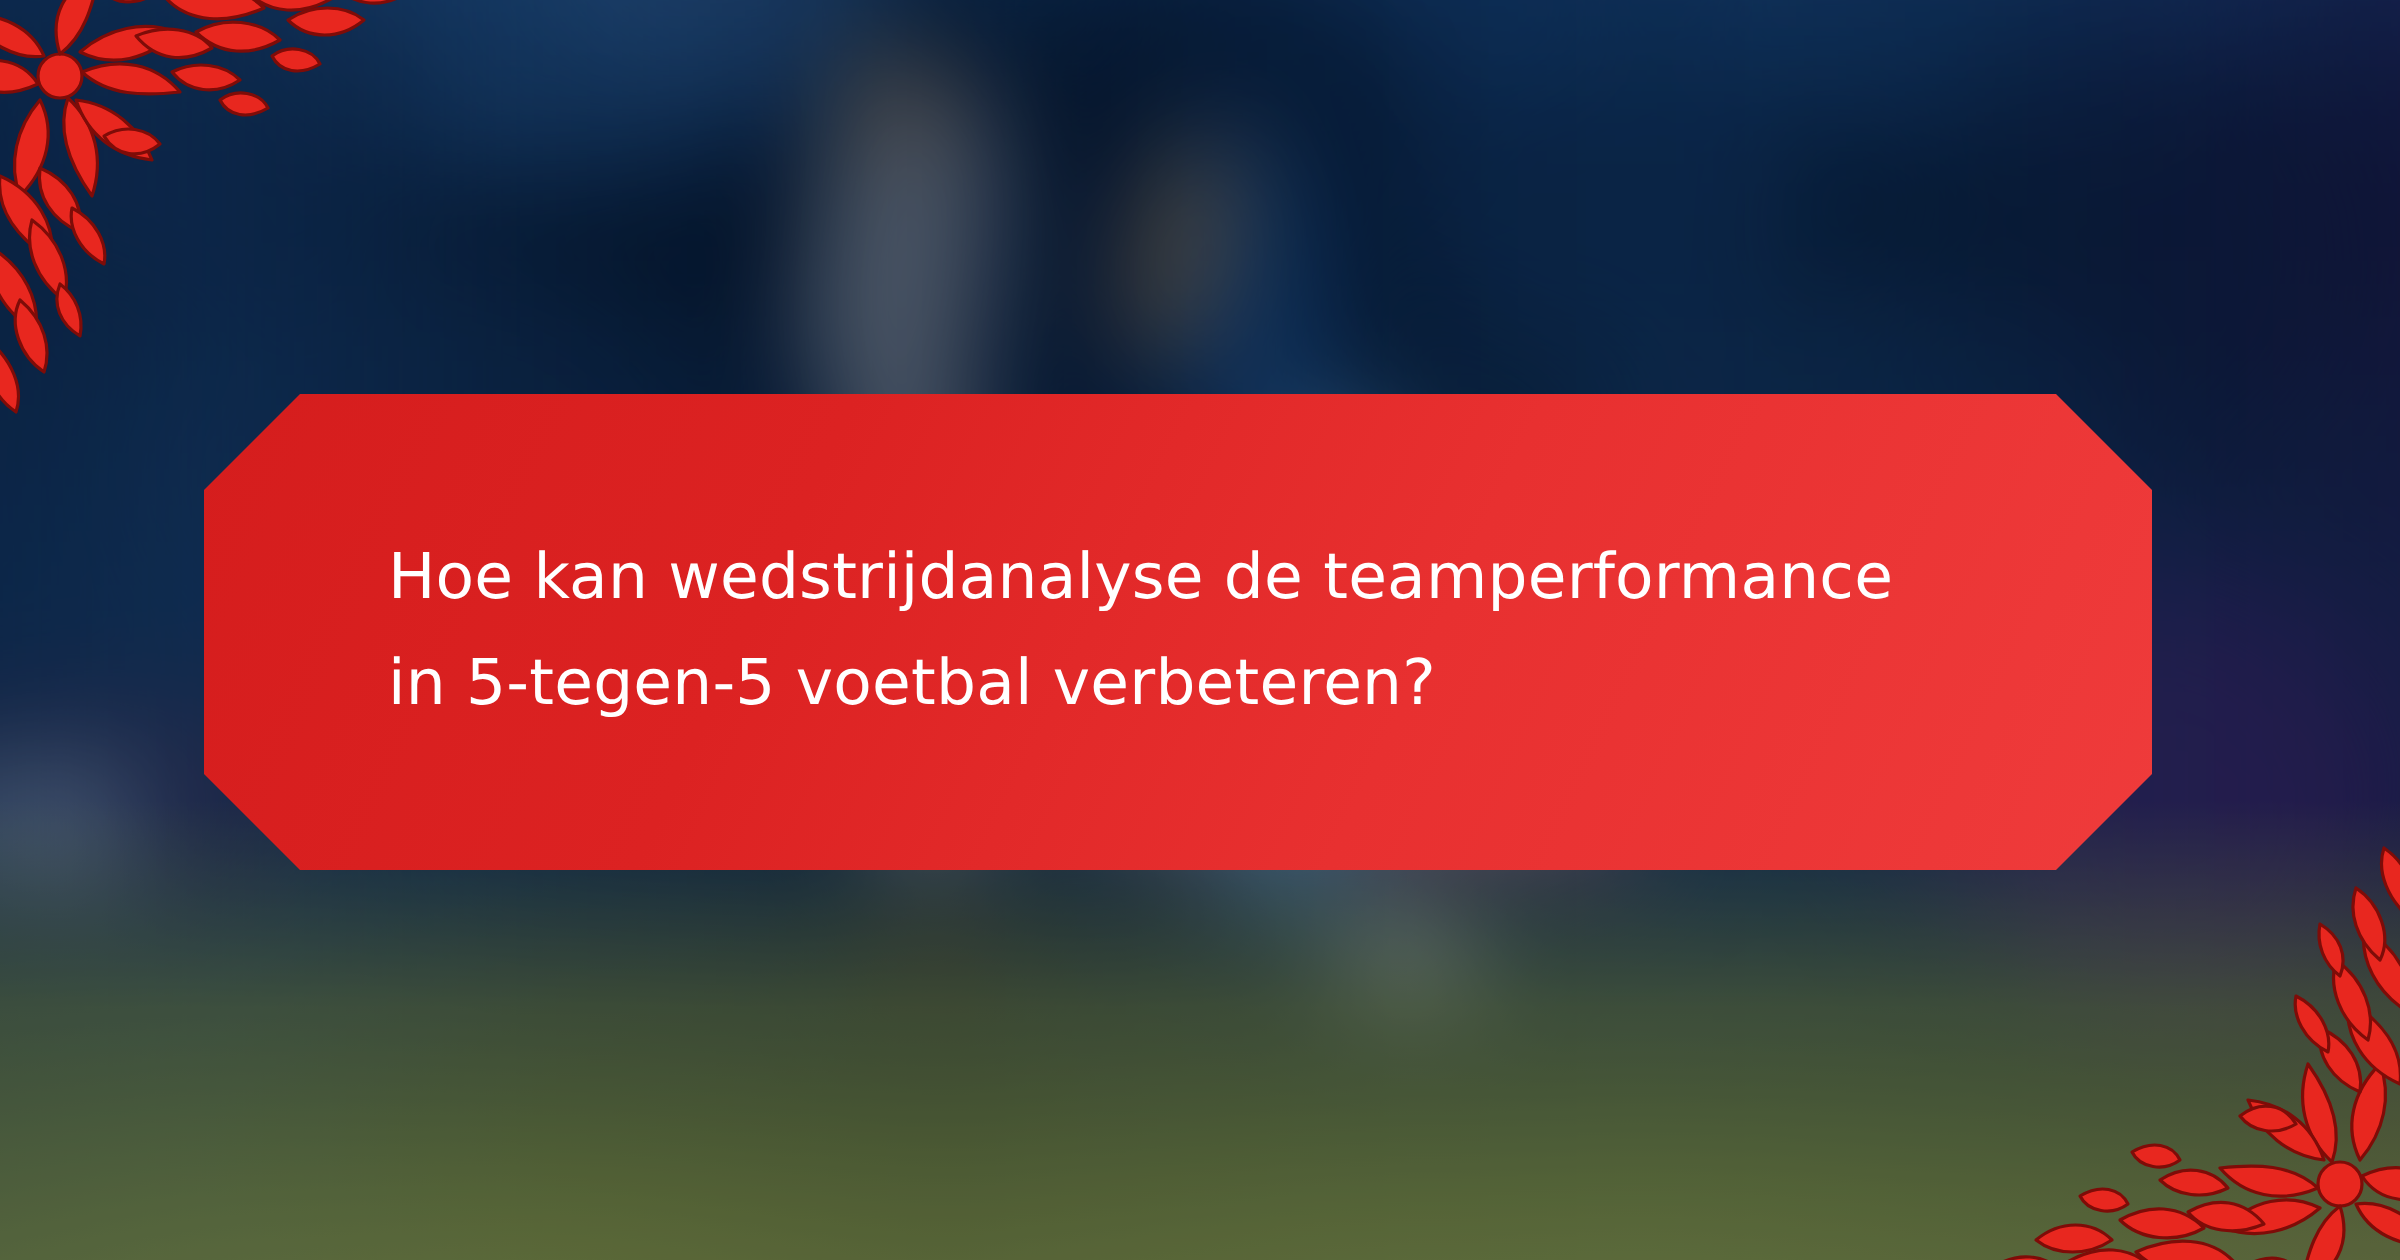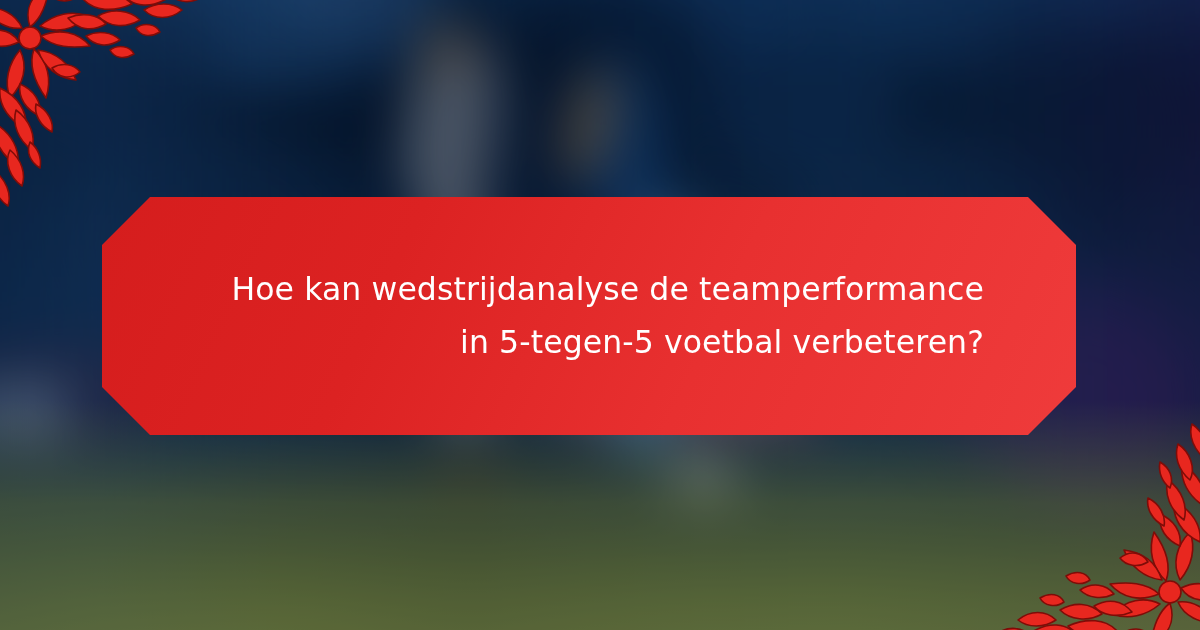--- a/index.html
+++ b/index.html
@@ -178,21 +178,21 @@
   }
 
   .banner-title {
     margin: 0;
     padding: 0 64px;
     color: #ffffff;
     font-family: "DejaVu Sans", sans-serif;
     font-size: 31.5px;
     font-weight: 400;
     line-height: 53px;
-    text-align: right;
+    text-align: left;
     letter-spacing: .1px;
     max-width: 790px;
   }
 </style>
 </head>
 <body>
 
 <div class="stage">
 
   <div class="bg">

